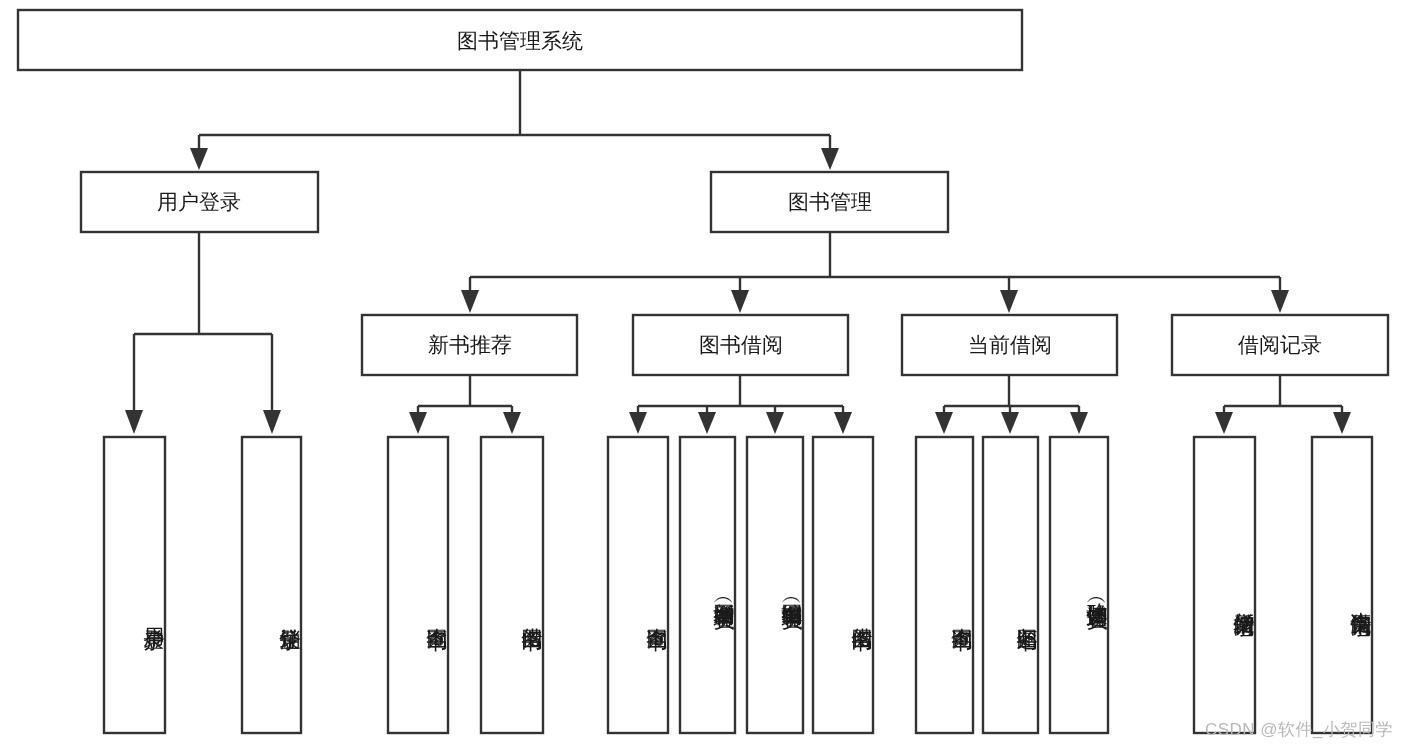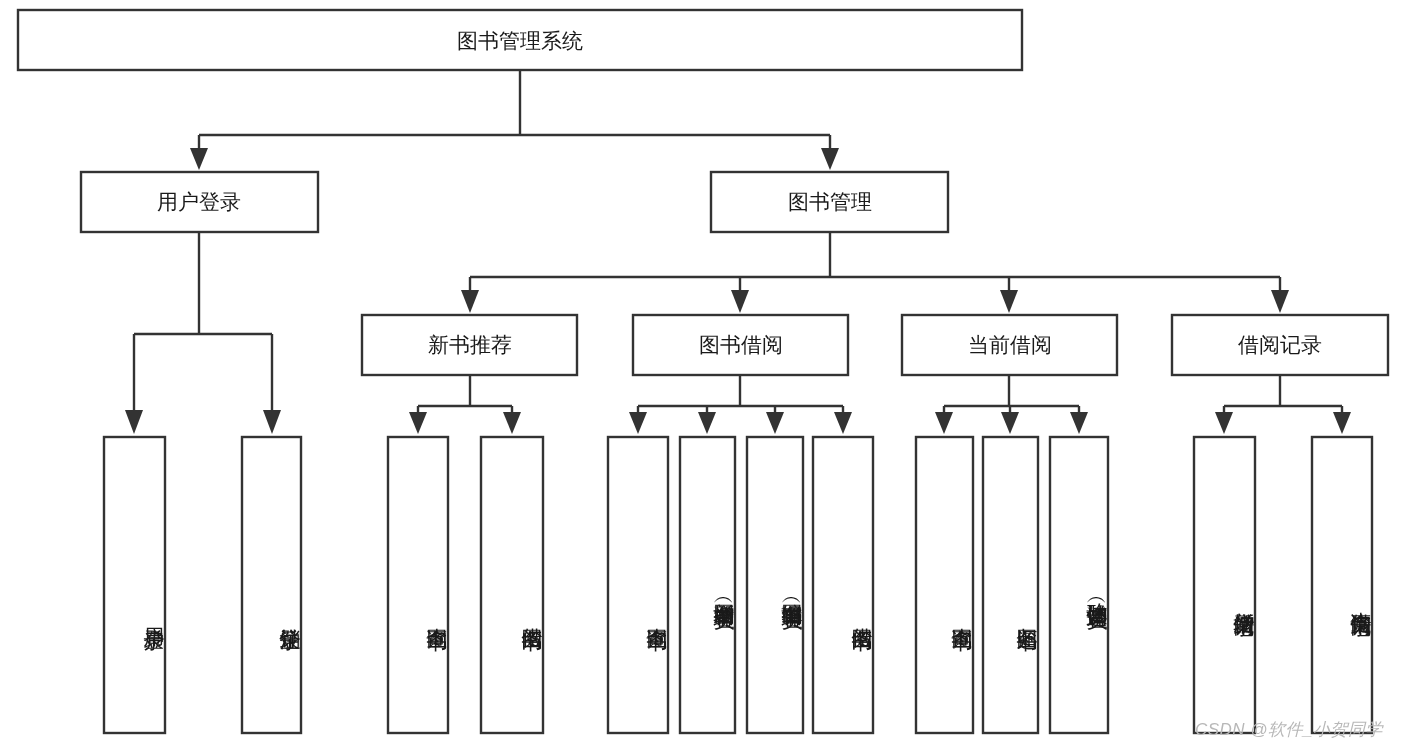--- a/index.html
+++ b/index.html
@@ -60,28 +60,27 @@
     letter-spacing: 1px;
     text-align: center;
     display: flex;
     align-items: flex-start;
     justify-content: center;
     white-space: nowrap;
     pointer-events: none;
   }
   .watermark {
     position: absolute;
-    right: 22px;
+    right: 12px;
     bottom: 6px;
     font-family: "Liberation Sans", "DejaVu Sans", sans-serif;
     font-size: 17px;
     color: #b8b8b8;
     letter-spacing: 0.5px;
     white-space: nowrap;
-    font-style: italic;
   }
 </style>
 </head>
 <body>
 
 <div id="diagram-root">
 
   <svg class="diagram-canvas" viewBox="0 0 1405 747">
 
     <g>

